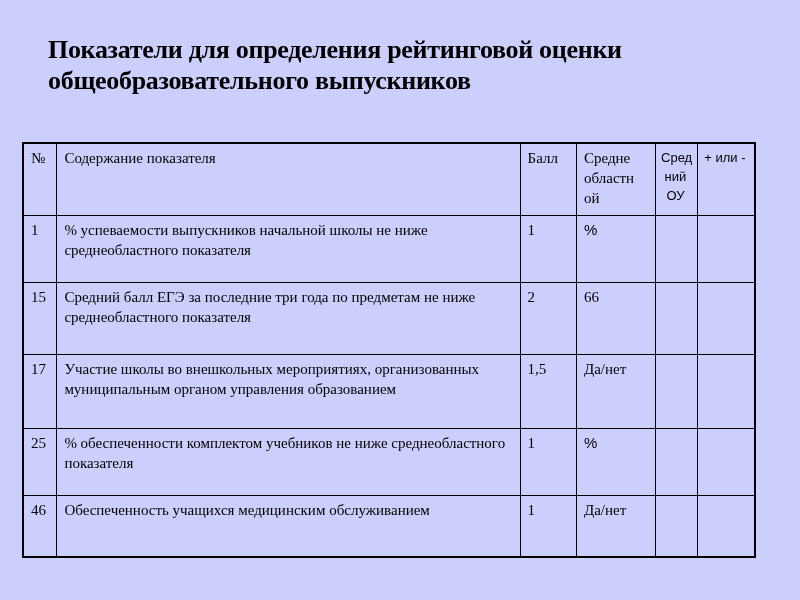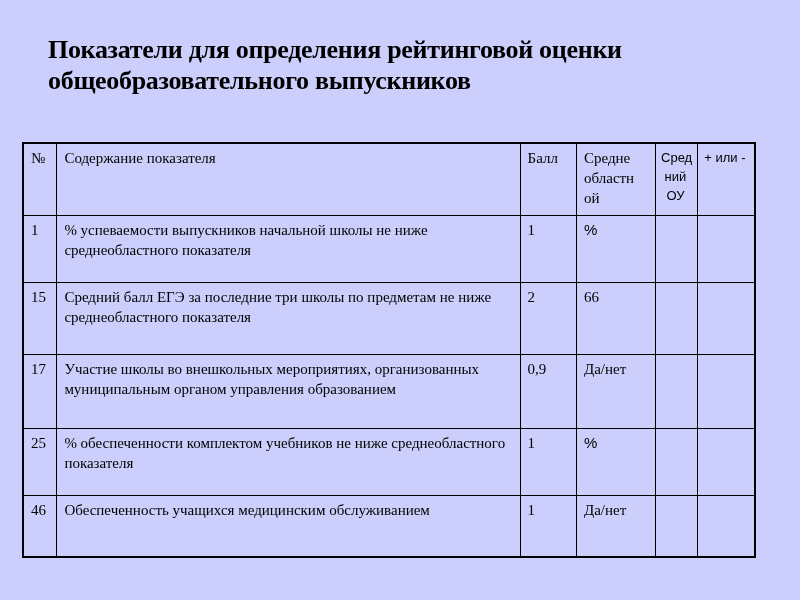--- a/index.html
+++ b/index.html
@@ -87,30 +87,30 @@
   <tr class="h1">
     <td class="num">1</td>
     <td>% успеваемости выпускников начальной школы не ниже среднеобластного показателя</td>
     <td>1</td>
     <td class="pct">%</td>
     <td></td>
     <td></td>
   </tr>
   <tr class="h2">
     <td class="num">15</td>
-    <td>Средний балл ЕГЭ за последние три школы по предметам не ниже среднеобластного показателя</td>
+    <td>Средний балл ЕГЭ за последние три года по предметам не ниже среднеобластного показателя</td>
     <td>2</td>
     <td>66</td>
     <td></td>
     <td></td>
   </tr>
   <tr class="h3">
     <td class="num">17</td>
     <td>Участие школы во внешкольных мероприятиях, организованных муниципальным органом управления образованием</td>
-    <td>0,9</td>
+    <td>1,5</td>
     <td>Да/нет</td>
     <td></td>
     <td></td>
   </tr>
   <tr class="h4">
     <td class="num">25</td>
     <td>% обеспеченности комплектом учебников не ниже среднеобластного показателя</td>
     <td>1</td>
     <td class="pct">%</td>
     <td></td>

